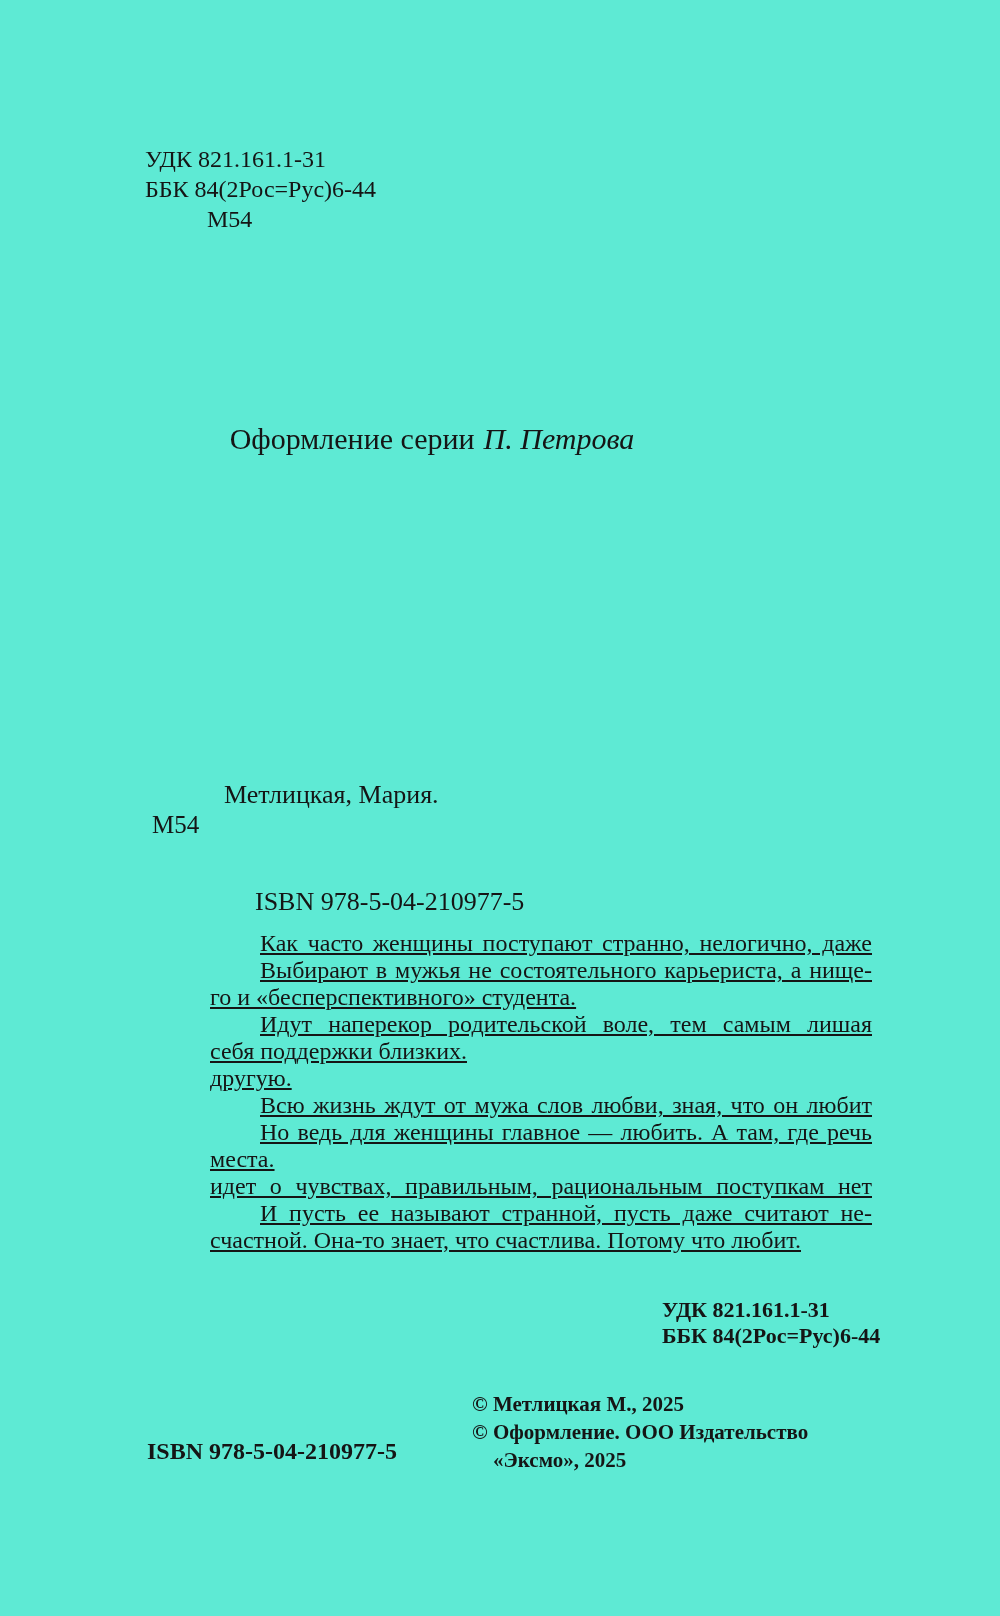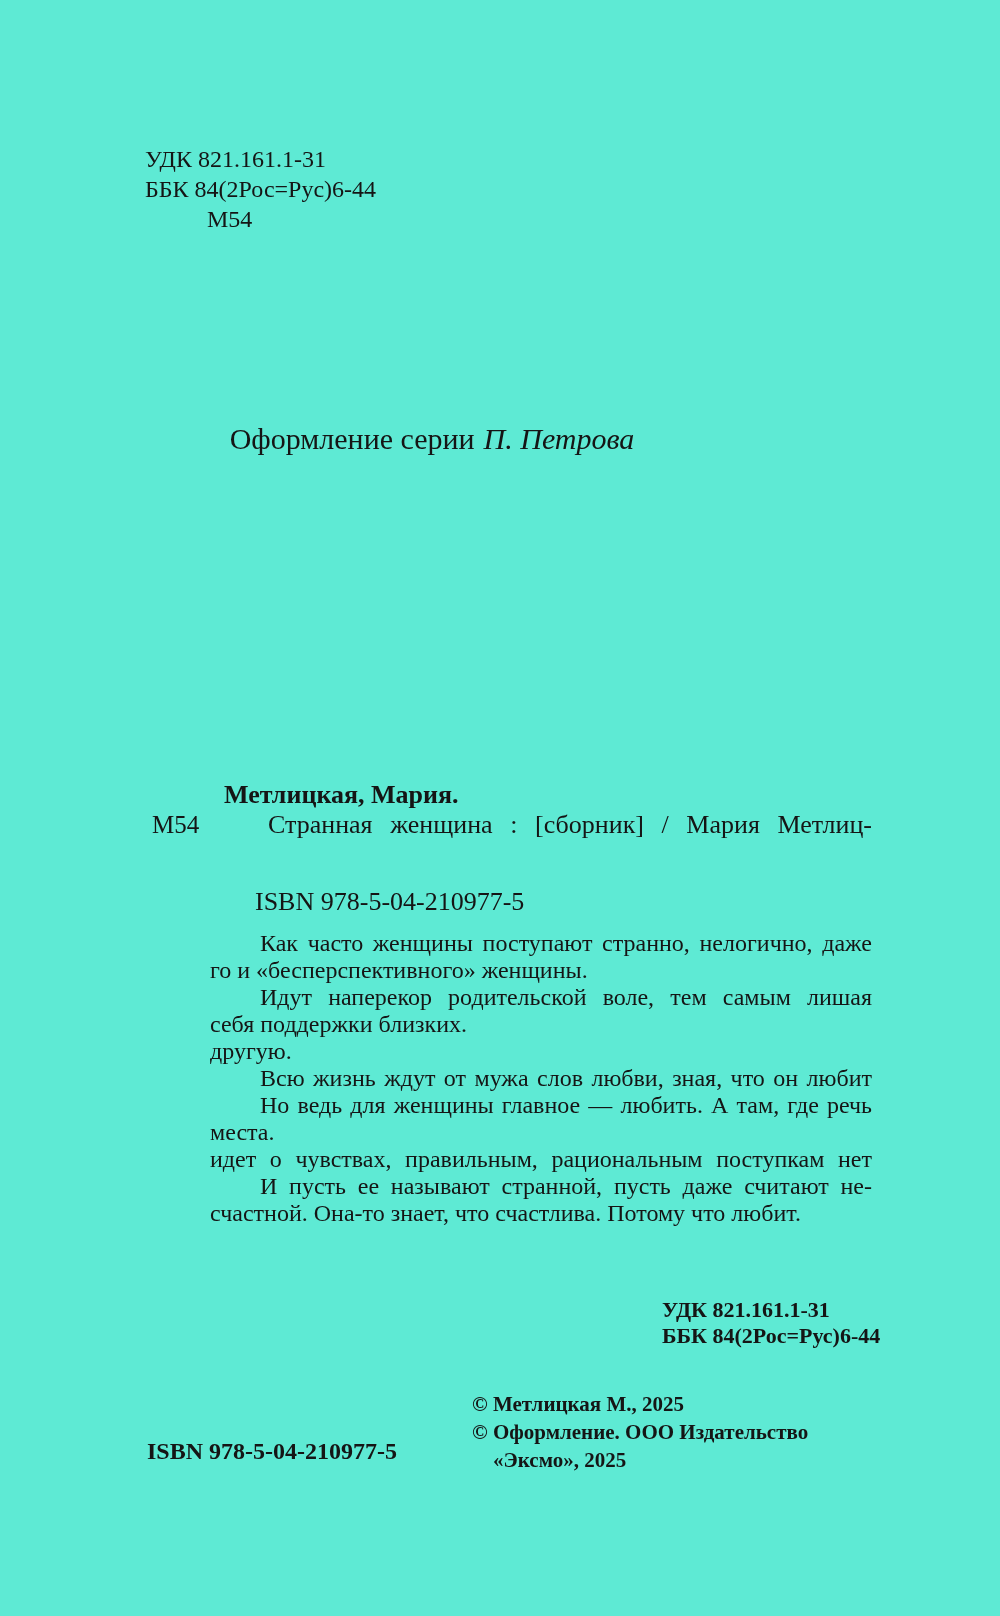--- a/index.html
+++ b/index.html
@@ -14,27 +14,27 @@
   }
   
   .top-codes{position:absolute;left:145px;top:144px;font-size:24px;line-height:30px;}
   .top-codes .m54{margin-left:62px;}
   
   .series-note{position:absolute;left:0;top:422px;width:864px;text-align:center;font-size:30px;line-height:34px;}
   .series-note .designer{font-style:italic;margin-left:0.3em;}
   
   .card{position:absolute;left:210px;top:780px;width:662px;font-size:26px;line-height:30px;}
   .card-sign{position:absolute;left:-58px;top:30px;font-size:25px;}
-  .card-heading{font-weight:bold;margin-left:14px;}
+  .card-heading{font-weight:normal;margin-left:14px;}
   .dline{text-align:justify;text-align-last:justify;}
   .dline.dfirst{text-indent:58px;}
   .card-isbn{position:absolute;left:255px;top:887px;font-size:26px;line-height:30px;}
   
   .annotation{position:absolute;left:210px;top:930px;width:662px;font-size:24px;line-height:27px;}
-  .aline{text-align:justify;text-align-last:justify;}
+  .aline{text-align:justify;text-align-last:justify;text-decoration:underline;}
   .aline.plast{text-align-last:left;}
   .aline.first{text-indent:50px;}
   
   .right-codes{position:absolute;left:662px;top:1297px;font-size:22px;line-height:26px;font-weight:bold;}
   
   .copyright{position:absolute;left:472px;top:1390px;font-size:21px;line-height:28px;font-weight:bold;}
   .cline.cindent{padding-left:21px;}
   .footer-isbn{position:absolute;left:147px;top:1437px;font-size:24px;line-height:28px;font-weight:bold;}
 </style>
 </head>
@@ -49,29 +49,29 @@
   </div>
 
   <div class="series-note">
     <span>Оформление серии</span><span class="designer">П. Петрова</span>
   </div>
 
   <div class="card">
     <div class="card-sign">М54</div>
     <div class="card-heading">Метлицкая, Мария.</div>
     <div class="card-desc">
-        <div class="dline dfirst">Странная женщина : [сборник] / Мария Метлиц-</div>
       </div>
   </div>
 
   <div class="card-isbn">ISBN 978-5-04-210977-5</div>
 
   <div class="annotation">
       <div class="aline first">Как часто женщины поступают странно, нелогично, даже</div>
-      <div class="aline plast">го и «бесперспективного» женщины.</div>
+      <div class="aline first">Выбирают в мужья не состоятельного карьериста, а нище-</div>
+      <div class="aline plast">го и «бесперспективного» студента.</div>
       <div class="aline first">Идут наперекор родительской воле, тем самым лишая</div>
       <div class="aline plast">себя поддержки близких.</div>
       <div class="aline plast">другую.</div>
       <div class="aline first">Всю жизнь ждут от мужа слов любви, зная, что он любит</div>
       <div class="aline first">Но ведь для женщины главное — любить. А там, где речь</div>
       <div class="aline plast">места.</div>
       <div class="aline">идет о чувствах, правильным, рациональным поступкам нет</div>
       <div class="aline first">И пусть ее называют странной, пусть даже считают не-</div>
       <div class="aline plast">счастной. Она-то знает, что счастлива. Потому что любит.</div>
     </div>

